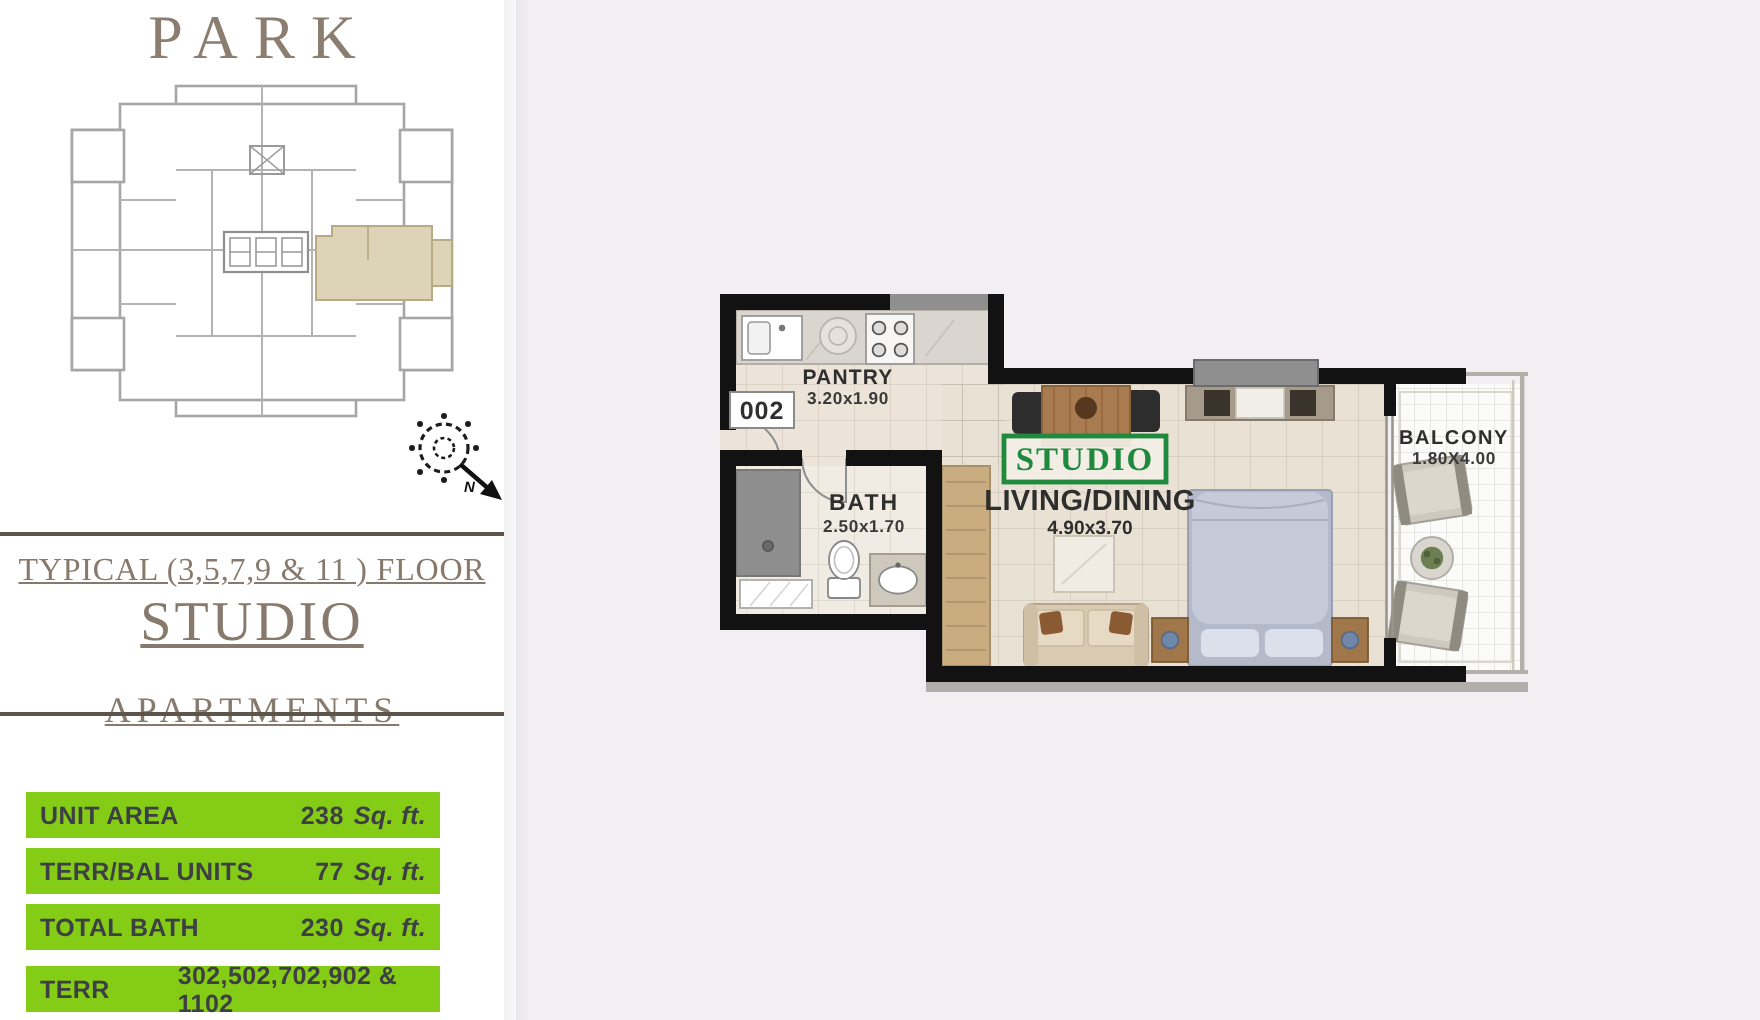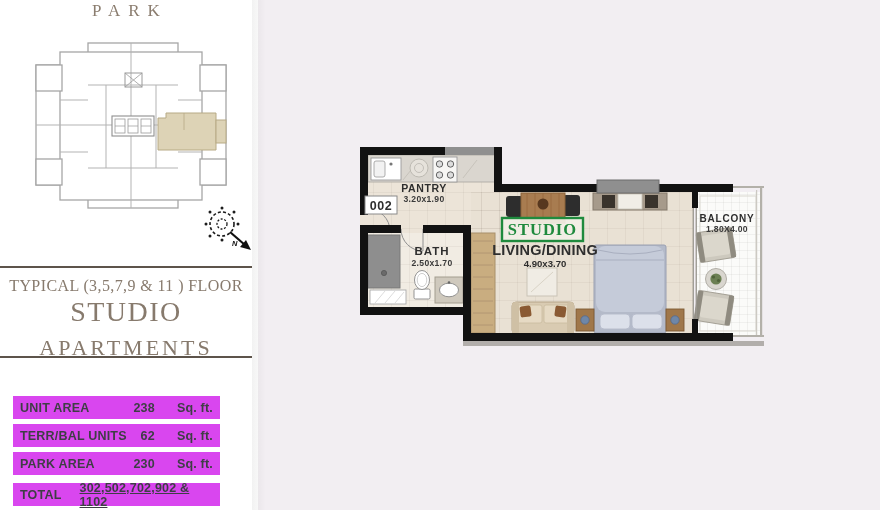--- a/index.html
+++ b/index.html
@@ -6,41 +6,41 @@
   body { background:#ddd; }
   .stage{ position:relative; width:880px; height:510px; background:#ffffff;
           font-family:"Liberation Sans",sans-serif; overflow:hidden; }
   .right-panel{ position:absolute; left:258px; top:0; width:622px; height:510px;
                 background:#f2eef2; }
   .panel-shadow{ position:absolute; left:252px; top:0; width:14px; height:510px;
                  background:linear-gradient(90deg, rgba(0,0,0,0.05), rgba(0,0,0,0)); }
   .left-panel{ position:absolute; left:0; top:0; width:258px; height:510px; }
 
   .brand{ position:absolute; top:1px; left:0; width:252px; text-align:center;
-          font-family:"Liberation Serif",serif; font-size:17px; letter-spacing:8px;
+          font-family:"Liberation Serif",serif; font-size:31px; letter-spacing:8px;
           text-indent:8px; color:#8b7d6f; }
   .keyplan{ position:absolute; left:28px; top:40px; }
   .compass{ position:absolute; left:200px; top:206px; }
 
   .divider{ position:absolute; left:0; width:252px; height:2px; background:#5d544b; }
   .divider.d1{ top:266px; } .divider.d2{ top:356px; }
 
   .heading{ position:absolute; top:277px; left:0; width:252px; text-align:center;
-            color:#877a6d; font-family:"Liberation Serif",serif; }
+            color:#877a6d; font-family:"Liberation Serif",serif;text-decoration:underline; }
   .heading .floor-line{ font-size:16px; letter-spacing:0.4px; }
   .heading .unit-type{ font-size:28px; letter-spacing:1.5px; margin-top:1px; }
-  .heading .subtitle{ font-size:22px; letter-spacing:3px; margin-top:7px; }
+  .heading .subtitle{ font-size:18px; letter-spacing:3px; margin-top:17px; }
 
   .area-table{ position:absolute; left:13px; top:396px; width:207px; }
-  .arow{ height:23px; margin-bottom:5px; background:#d946ef; display:flex;
+  .arow{ height:23px; margin-bottom:5px; background:#84cc16; display:flex;
          align-items:center; padding:0 7px; font-size:12.5px; font-weight:600;
          color:#3e3e45; letter-spacing:0.2px; }
-  .arow .val{ margin-left:auto; } .arow .unit{ margin-left:22px; }
+  .arow .val{ margin-left:auto; } .arow .unit{ margin-left:5px;font-style:italic; }
   .arow.row-units{ margin-top:8px; }
-  .arow.row-units .val{ margin-left:18px;text-decoration:underline; }
+  .arow.row-units .val{ margin-left:34px; }
 
   .floorplan{ position:absolute; left:355px; top:138px; }
 
   
   text{ font-family:"Liberation Sans",sans-serif; fill:#2e2e2e; }
   .t-room{ font-weight:700; font-size:10.5px; letter-spacing:0.6px; }
   .t-dims{ font-weight:600; font-size:8.6px; letter-spacing:0.3px; fill:#3a3a3a; }
   .t-living{ font-weight:700; font-size:14.5px; letter-spacing:0.2px; }
   .t-ldims{ font-weight:600; font-size:9.6px; }
   .t-unitnum{ font-weight:600; font-size:12.5px; fill:#2f2f2f; letter-spacing:0.5px; }
@@ -126,30 +126,30 @@
     <div class="divider d2"></div>
 
     <div class="area-table">
       <div class="arow">
         <span class="lbl">UNIT AREA</span>
         <span class="val">238</span>
         <span class="unit">Sq. ft.</span>
       </div>
       <div class="arow">
         <span class="lbl">TERR/BAL UNITS</span>
-        <span class="val">62</span>
+        <span class="val">77</span>
         <span class="unit">Sq. ft.</span>
       </div>
       <div class="arow">
-        <span class="lbl">PARK AREA</span>
+        <span class="lbl">TOTAL BATH</span>
         <span class="val">230</span>
         <span class="unit">Sq. ft.</span>
       </div>
       <div class="arow row-units">
-        <span class="lbl">TOTAL</span>
+        <span class="lbl">TERR</span>
         <span class="val">302,502,702,902 &amp; 1102</span>
 
       </div>
     </div>
   </div>
 
   <svg class="floorplan" width="420" height="212" viewBox="0 0 420 212">
     <defs>
       <pattern id="tile" width="18" height="18" patternUnits="userSpaceOnUse">
         <path d="M18 0 H0 V18" fill="none" stroke="rgba(120,105,85,0.15)" stroke-width="1"></path>

